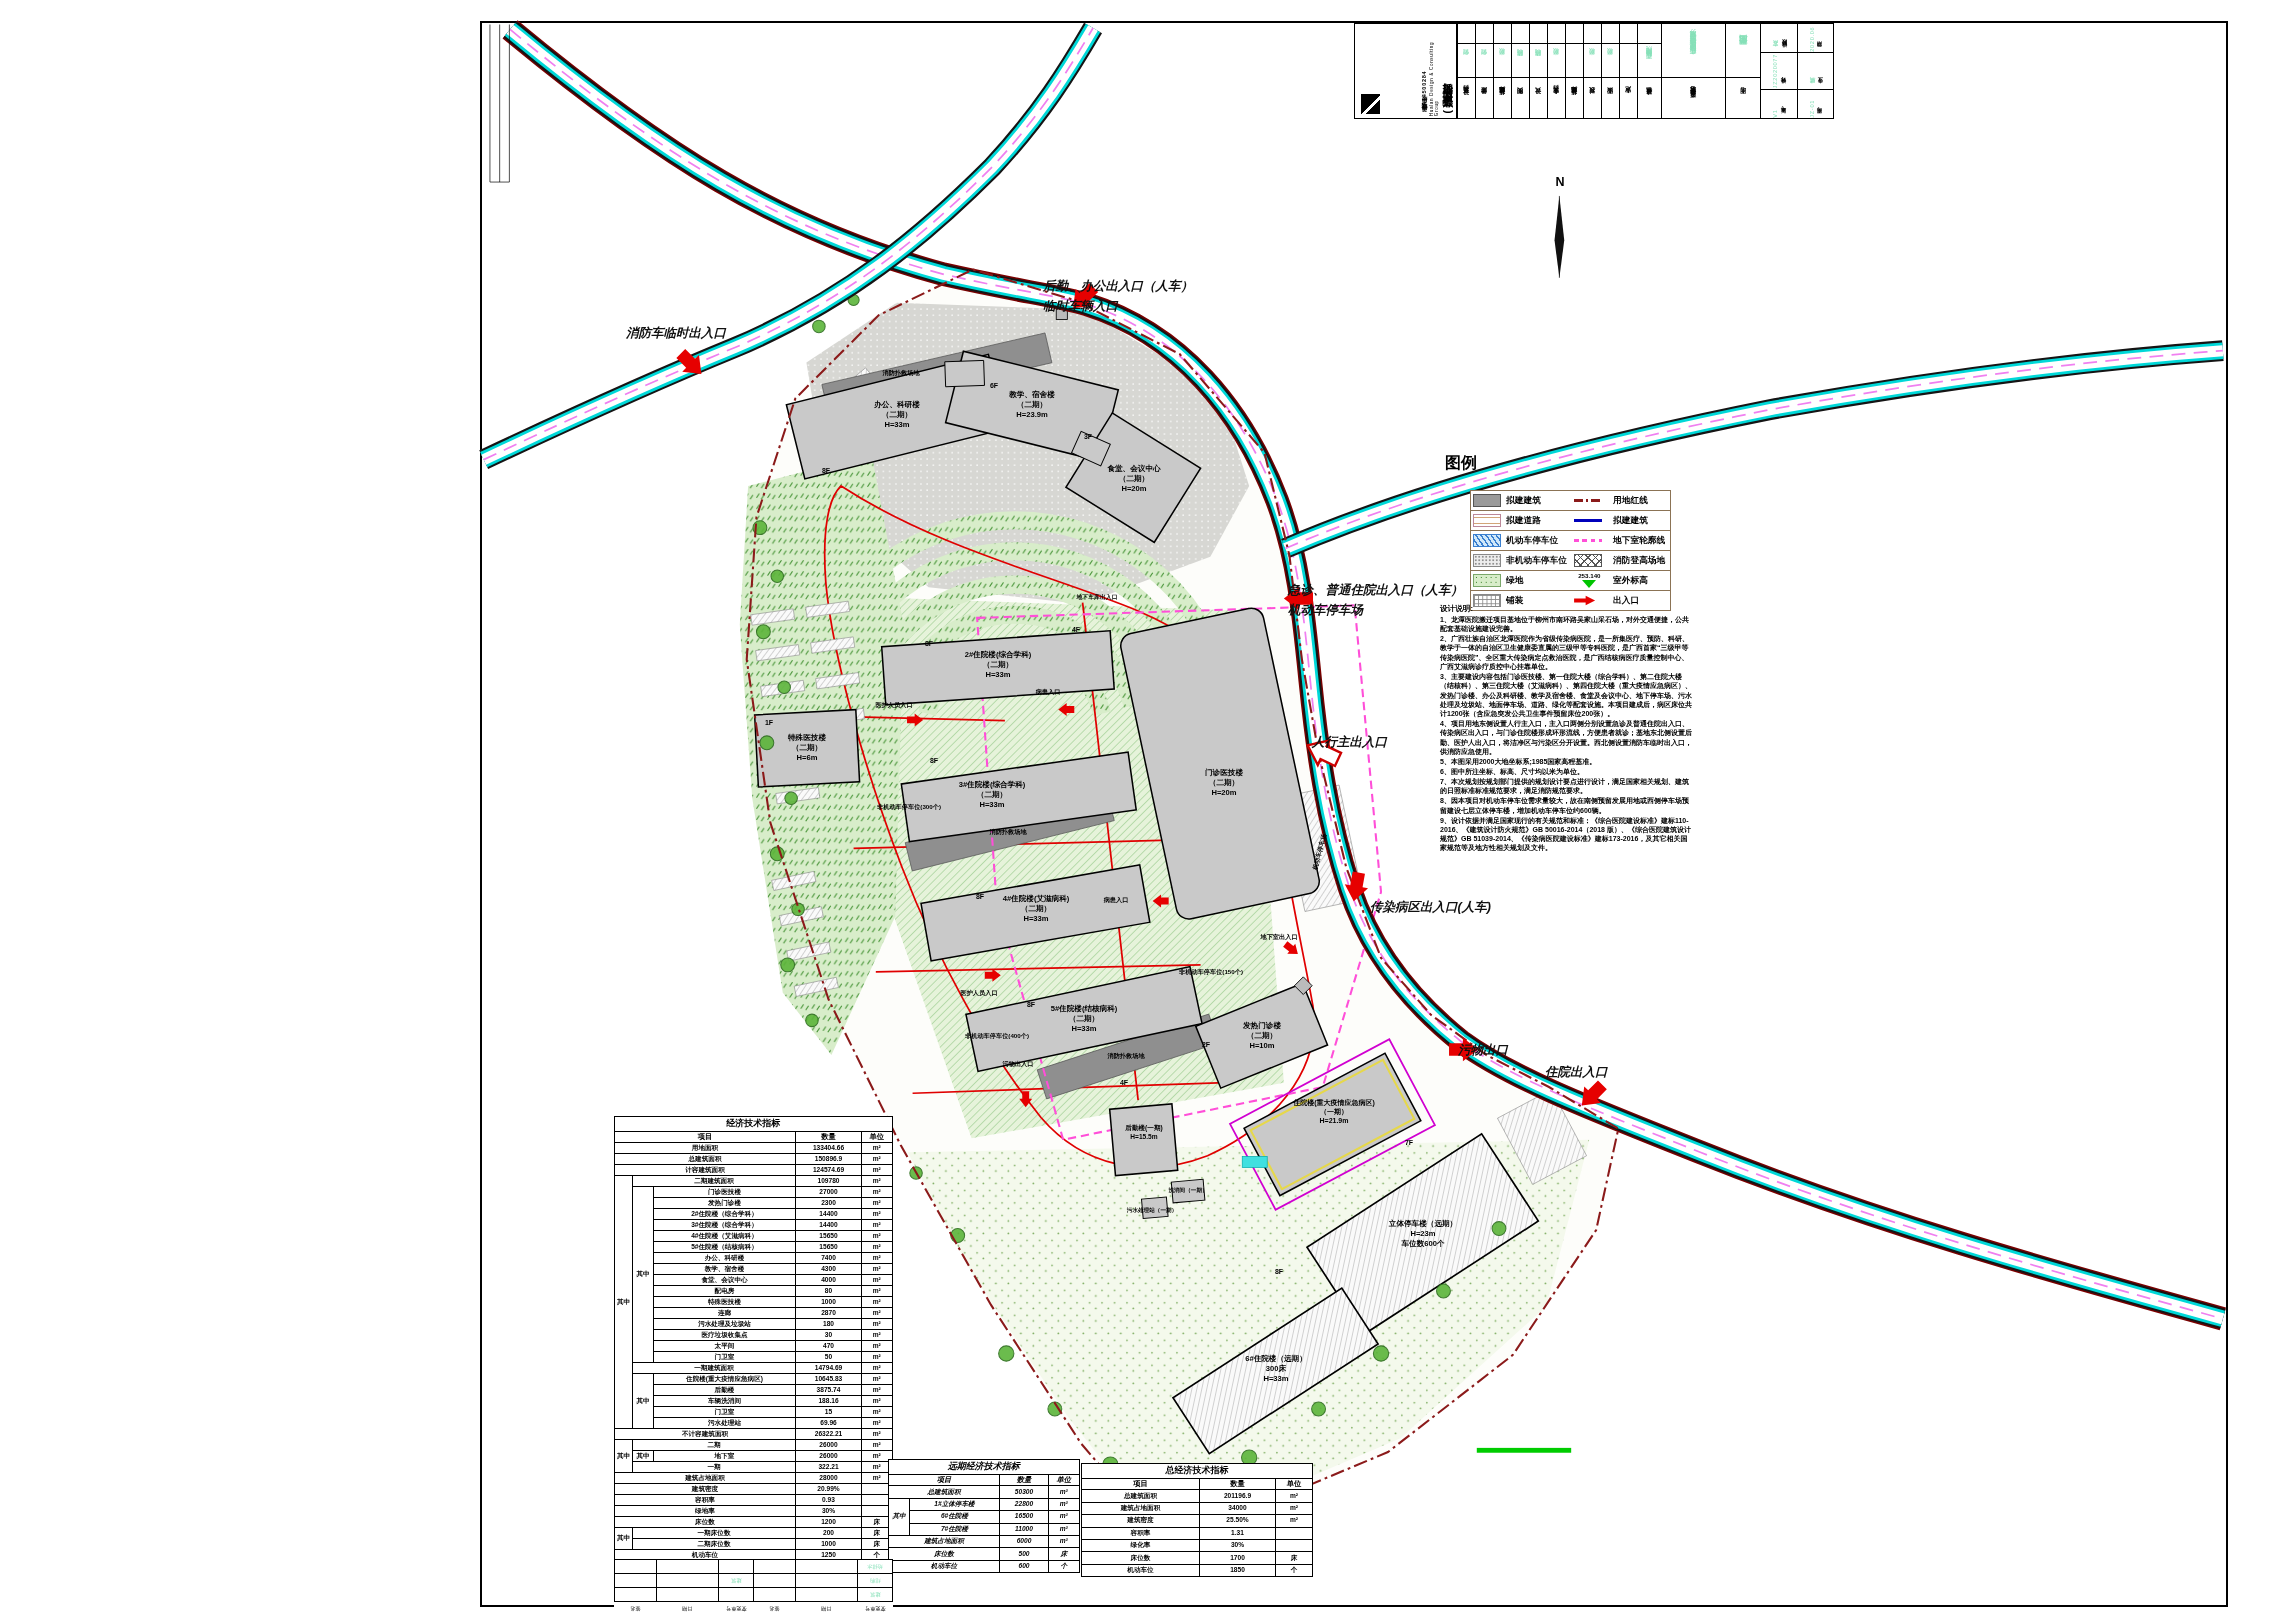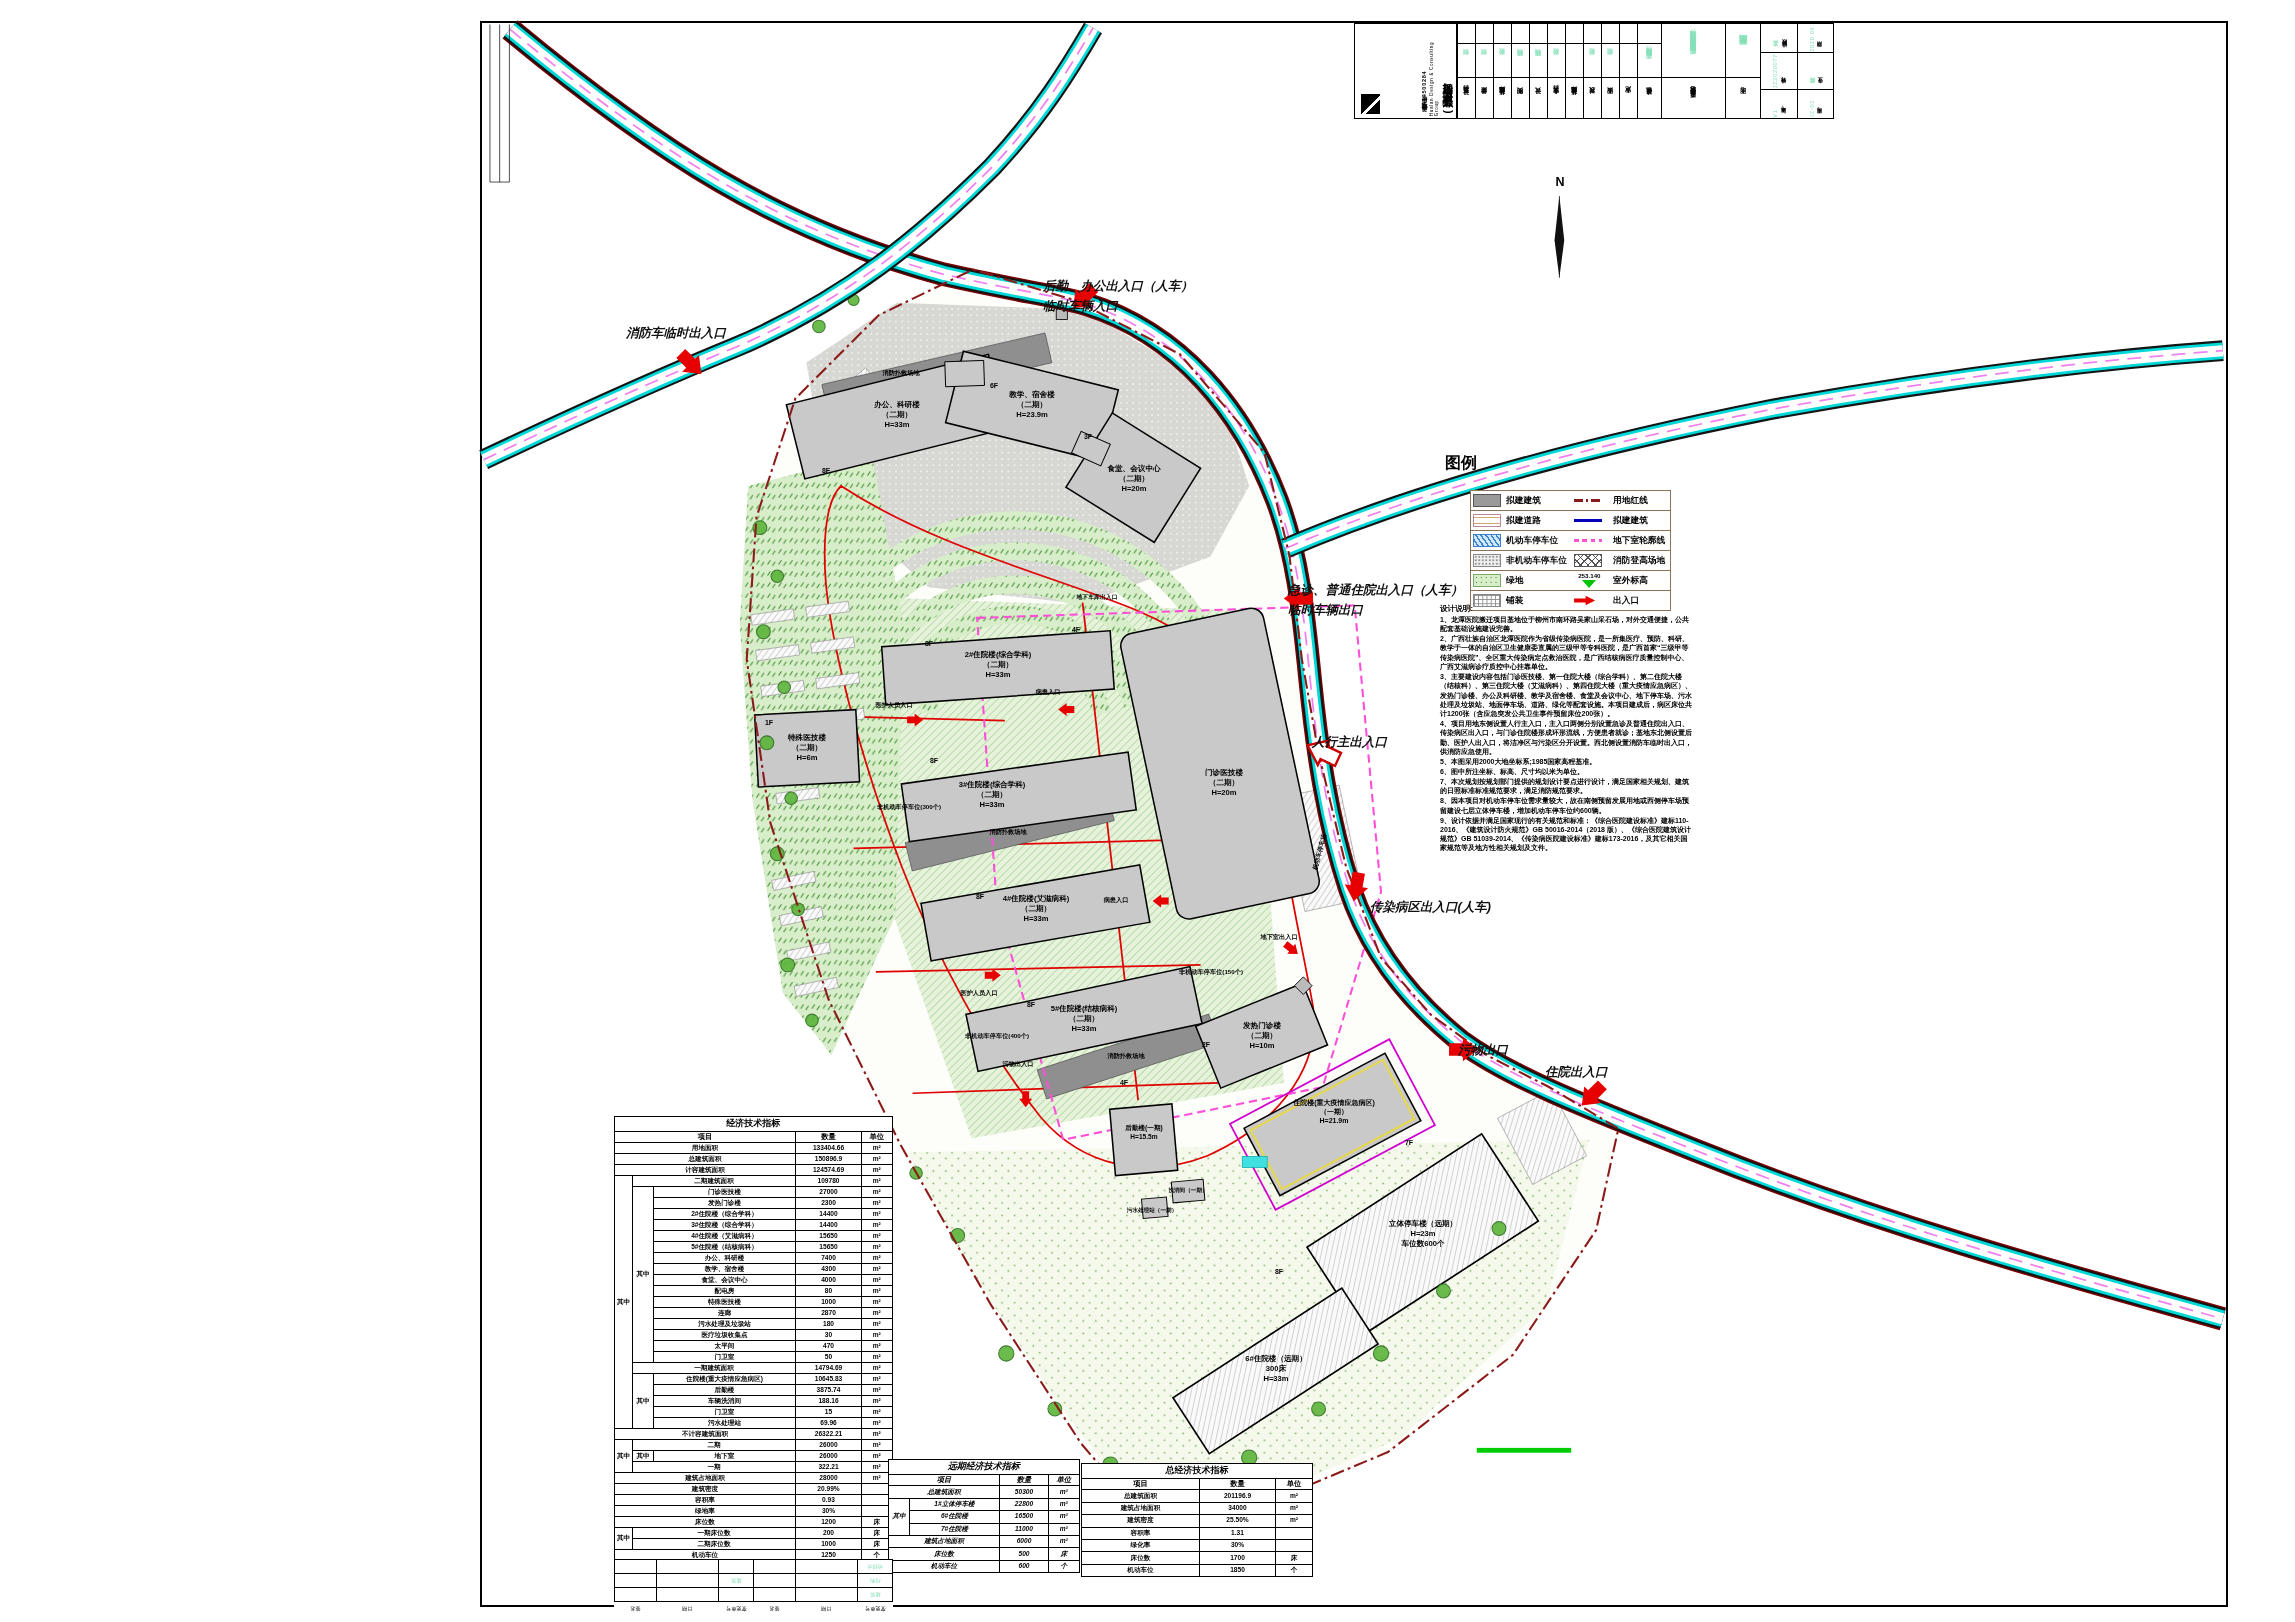--- a/index.html
+++ b/index.html
@@ -506,21 +506,21 @@
   <p>6、图中所注坐标、标高、尺寸均以米为单位。</p>
   <p>7、本次规划按规划部门提供的规划设计要点进行设计，满足国家相关规划、建筑的日照标准标准规范要求，满足消防规范要求。</p>
   <p>8、因本项目对机动车停车位需求量较大，故在南侧预留发展用地或西侧停车场预留建设七层立体停车楼，增加机动车停车位约600辆。</p>
   <p>9、设计依据并满足国家现行的有关规范和标准：《综合医院建设标准》建标110-2016、《建筑设计防火规范》GB 50016-2014（2018 版）、《综合医院建筑设计规范》GB 51039-2014、《传染病医院建设标准》建标173-2016，及其它相关国家规范等及地方性相关规划及文件。</p>
 </div>
 
 <div class="abs ent" style="left:626px;top:323px;">消防车临时出入口</div>
 <div class="abs ent" style="left:1043px;top:276px;">后勤、办公出入口（人车）
 临时车辆入口</div>
 <div class="abs ent" style="left:1288px;top:580px;">急诊、普通住院出入口（人车）
-临时车辆出口</div>
+机动车停车场</div>
 <div class="abs ent" style="left:1312px;top:732px;">人行主出入口</div>
 <div class="abs ent" style="left:1370px;top:897px;">传染病区出入口(人车)</div>
 <div class="abs ent" style="left:1458px;top:1040px;">污物出口</div>
 <div class="abs ent" style="left:1545px;top:1062px;">住院出入口</div>
 
 <div class="abs bld ctr" style="left:897px;top:415px;">办公、科研楼
 （二期）
 H=33m</div>
 <div class="abs bld ctr" style="left:1032px;top:405px;">教学、宿舍楼
 （二期）

